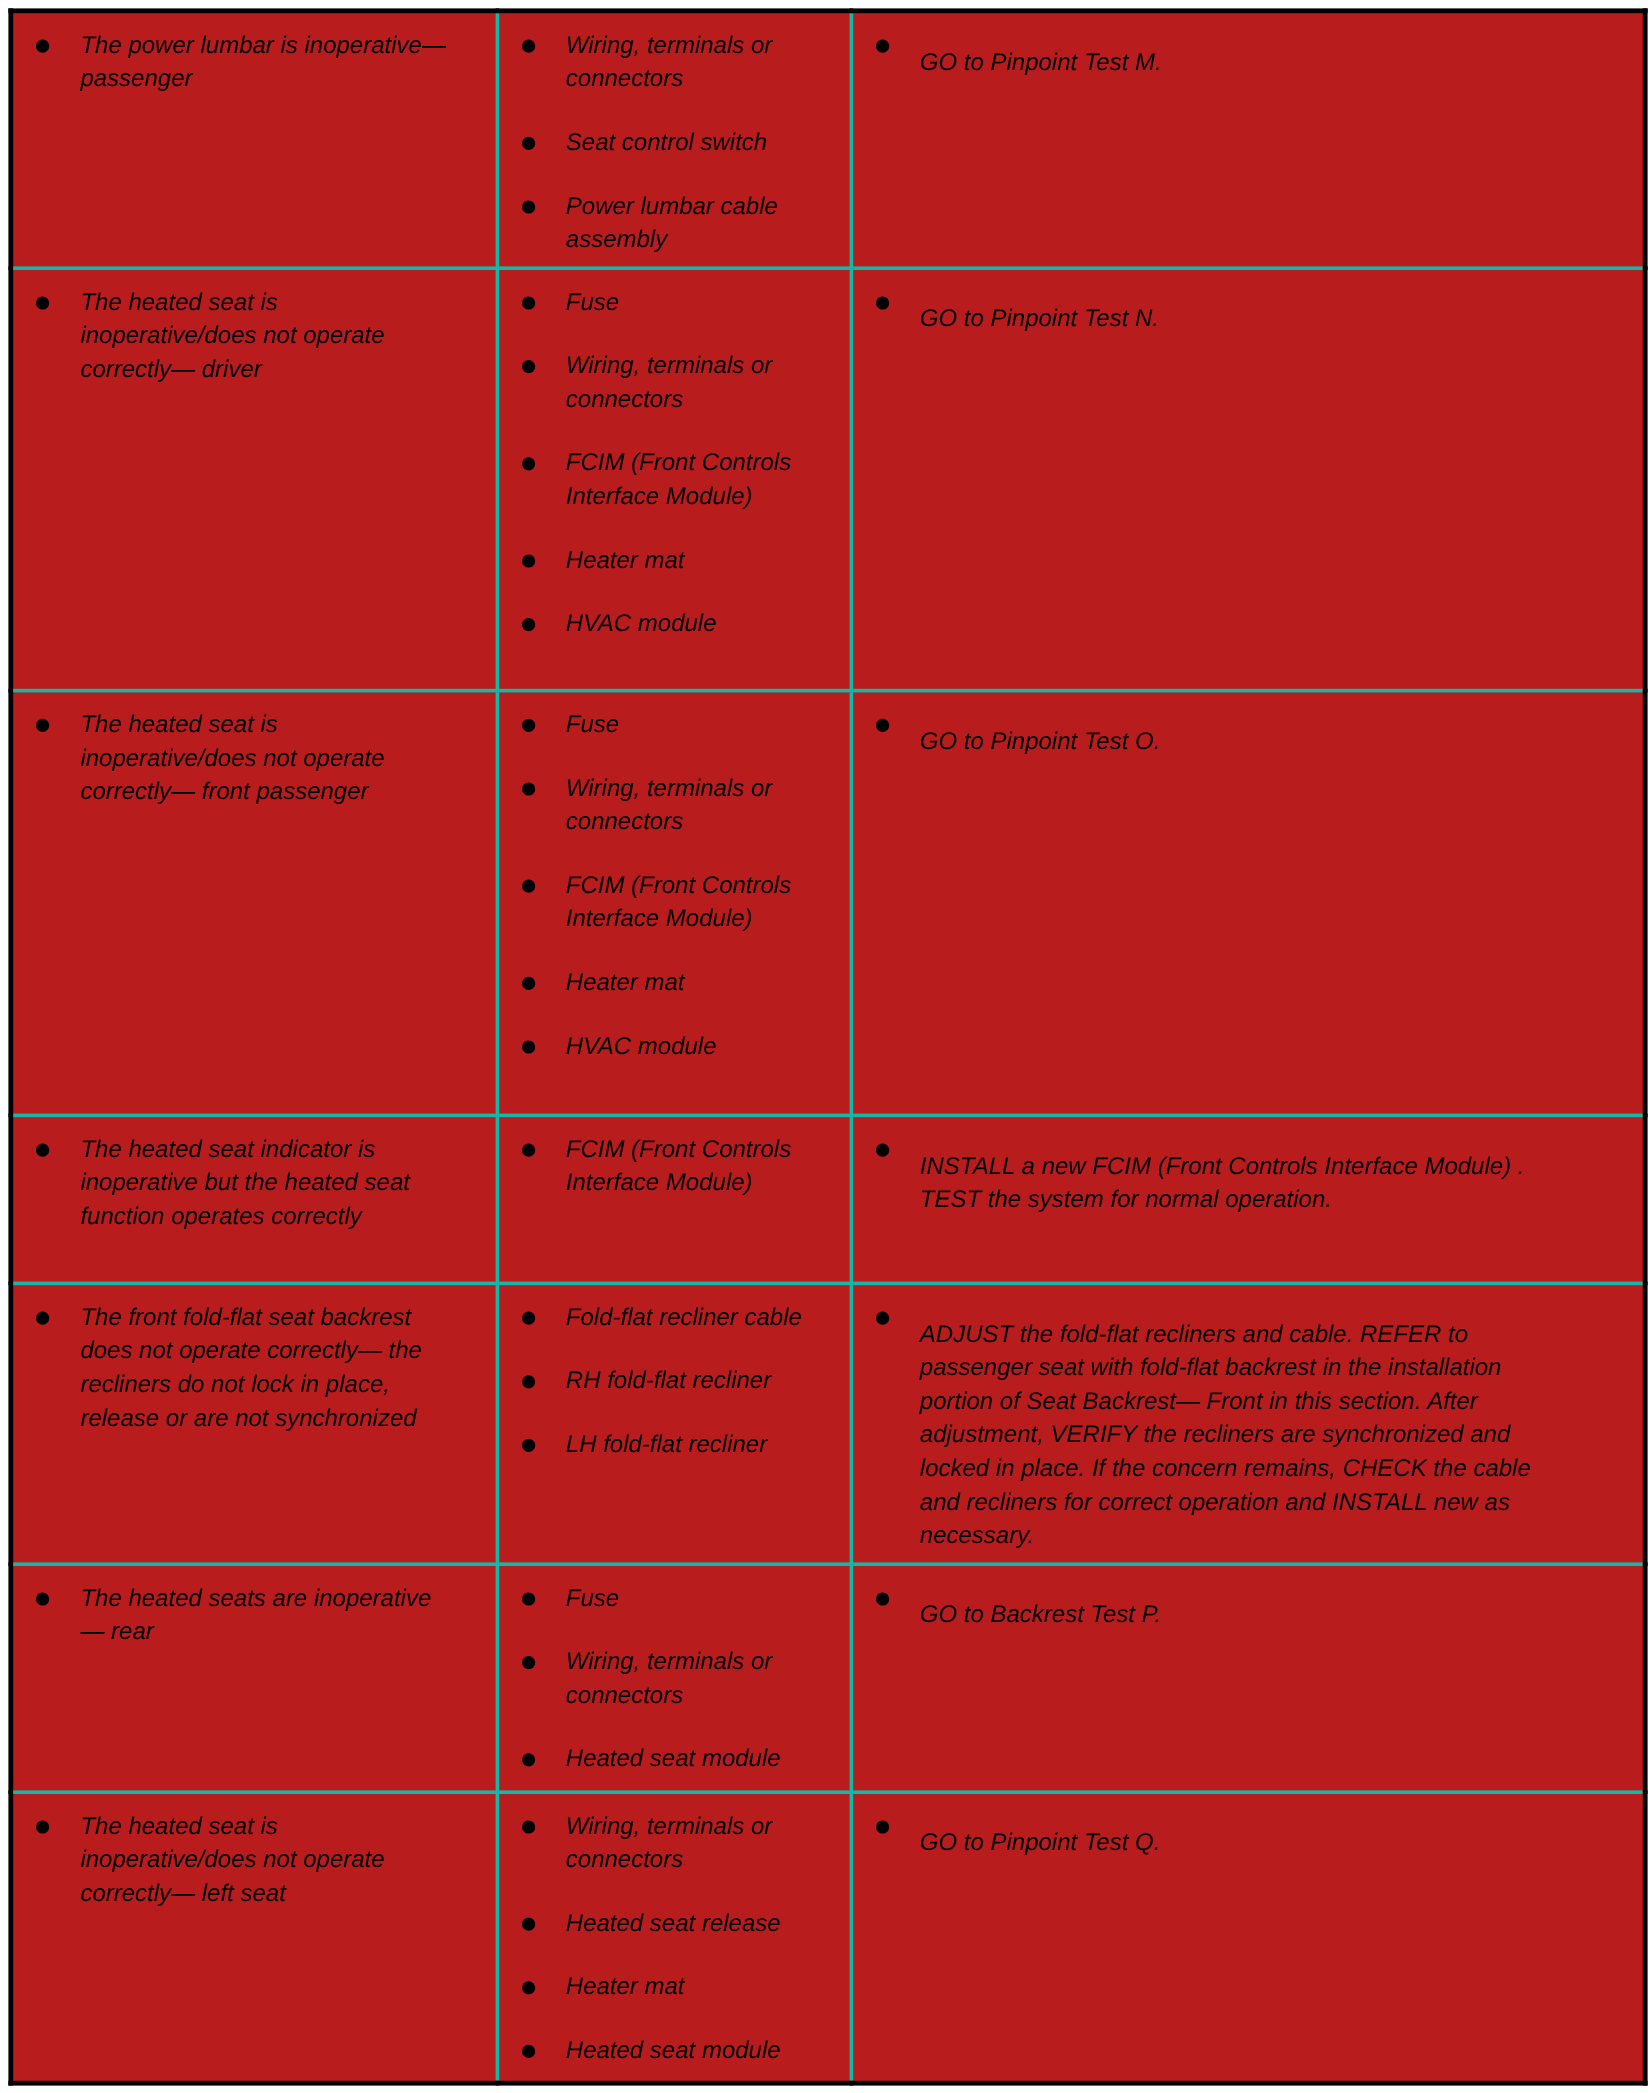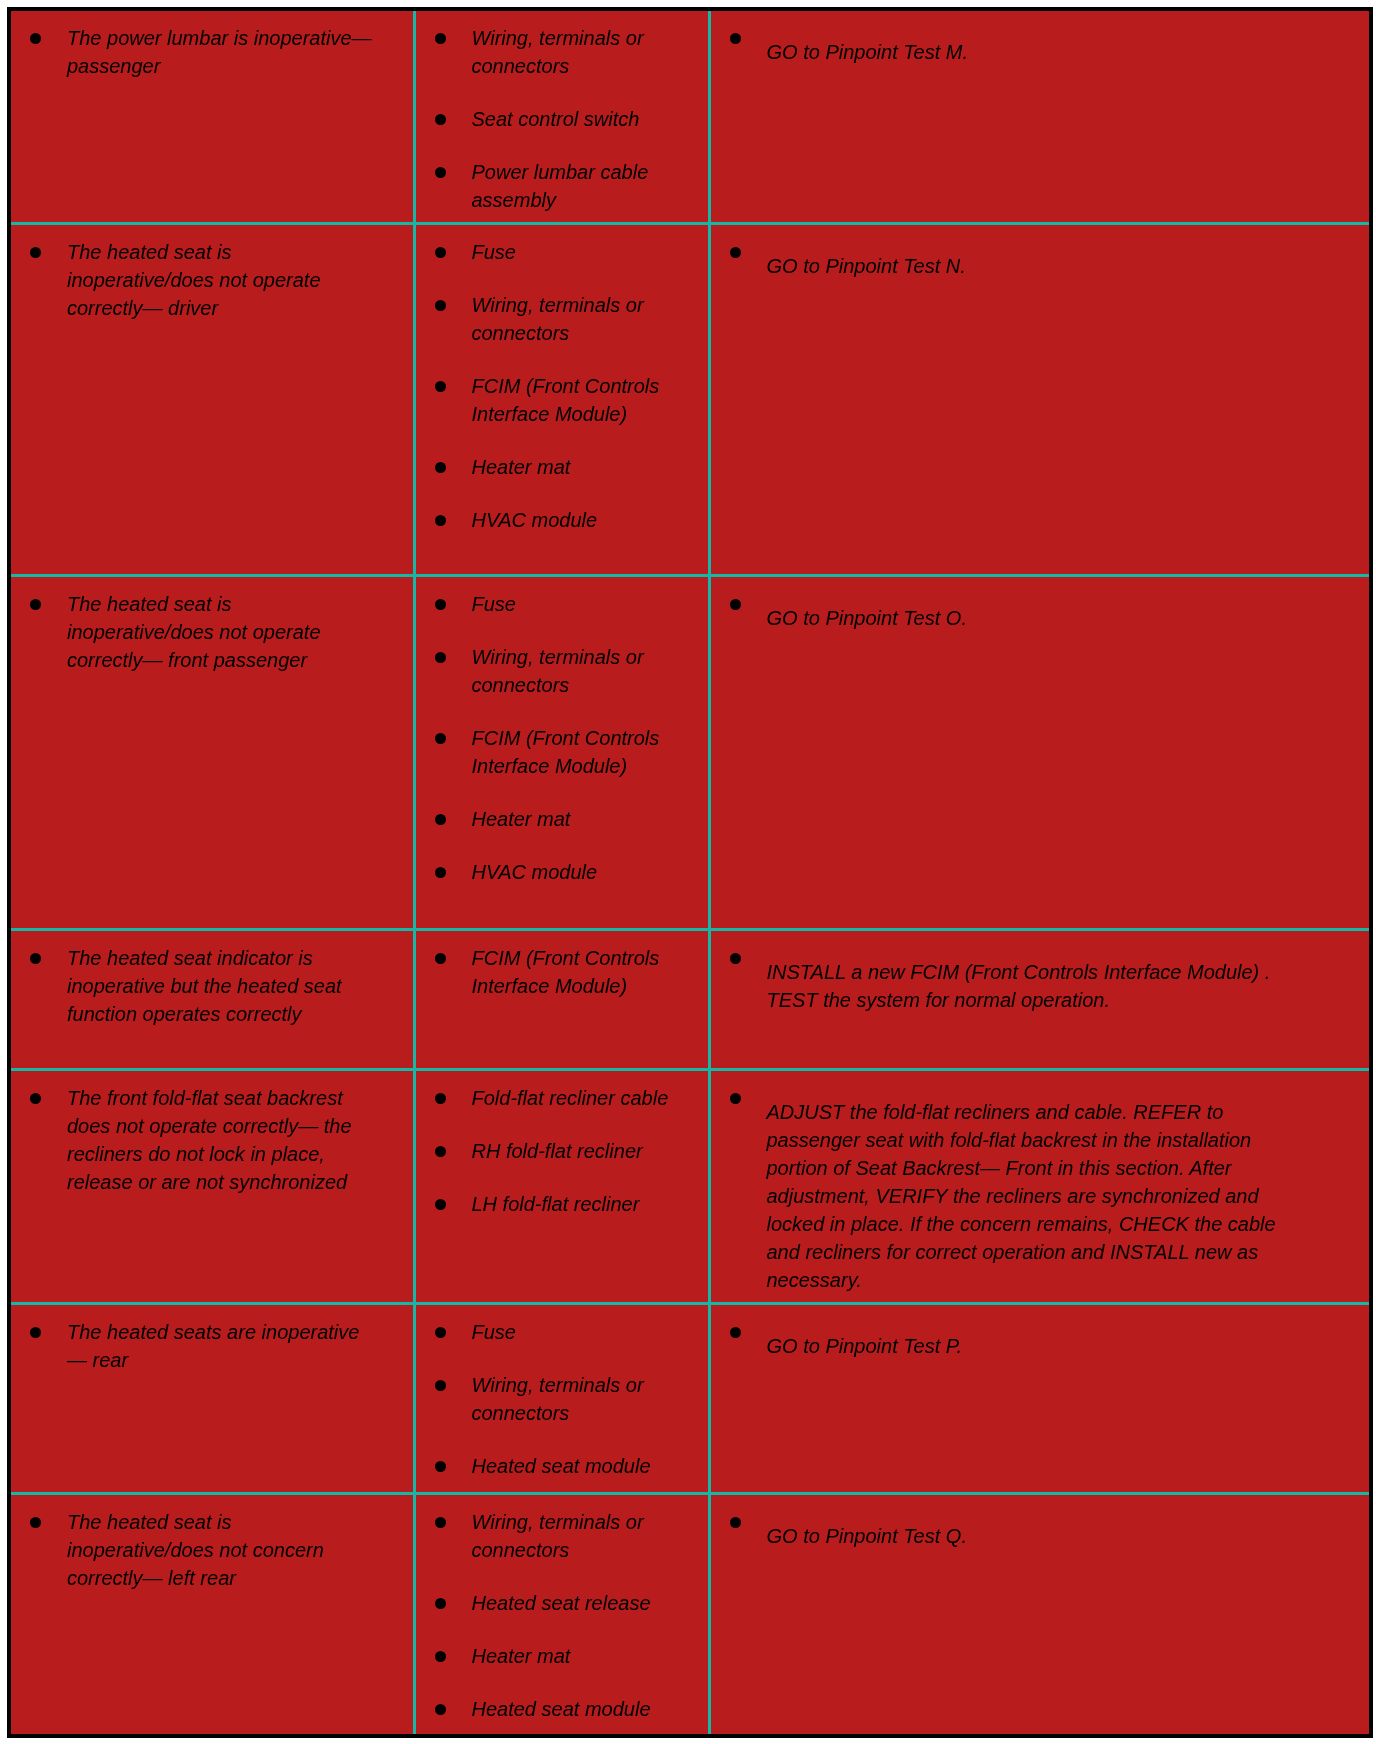--- a/index.html
+++ b/index.html
@@ -255,31 +255,31 @@
               <li class="item">
                 <span class="bullet"></span>
                 <span class="txt">Heated seat module</span>
               </li>
             </ul>
           </td>
           <td class="col-action">
             <ul class="cell-list">
               <li class="item">
                 <span class="bullet"></span>
-                <span class="txt">GO to Pinpoint Test P.</span>
+                <span class="txt">GO to Backrest Test P.</span>
               </li>
             </ul>
           </td>
         </tr>
         <tr style="height: 242px;">
           <td class="col-symptom">
             <ul class="cell-list">
               <li class="item">
                 <span class="bullet"></span>
-                <span class="txt">The heated seat is inoperative/does not concern correctly— left rear</span>
+                <span class="txt">The heated seat is inoperative/does not operate correctly— left seat</span>
               </li>
             </ul>
           </td>
           <td class="col-source">
             <ul class="cell-list">
               <li class="item">
                 <span class="bullet"></span>
                 <span class="txt">Wiring, terminals or connectors</span>
               </li>
               <li class="item">

